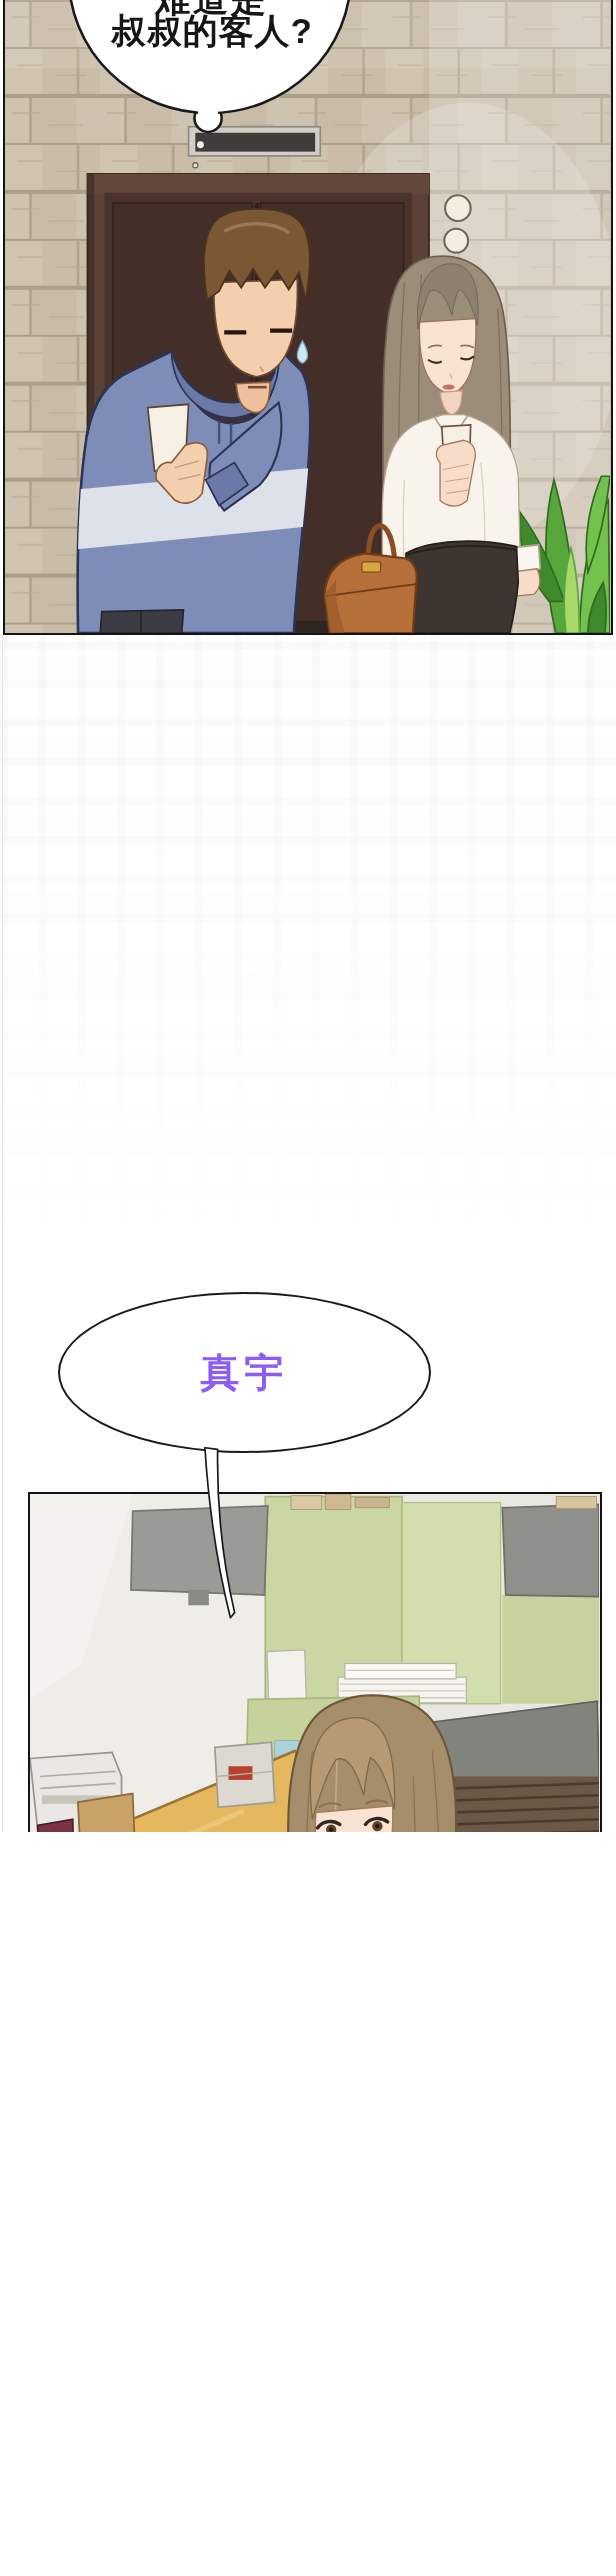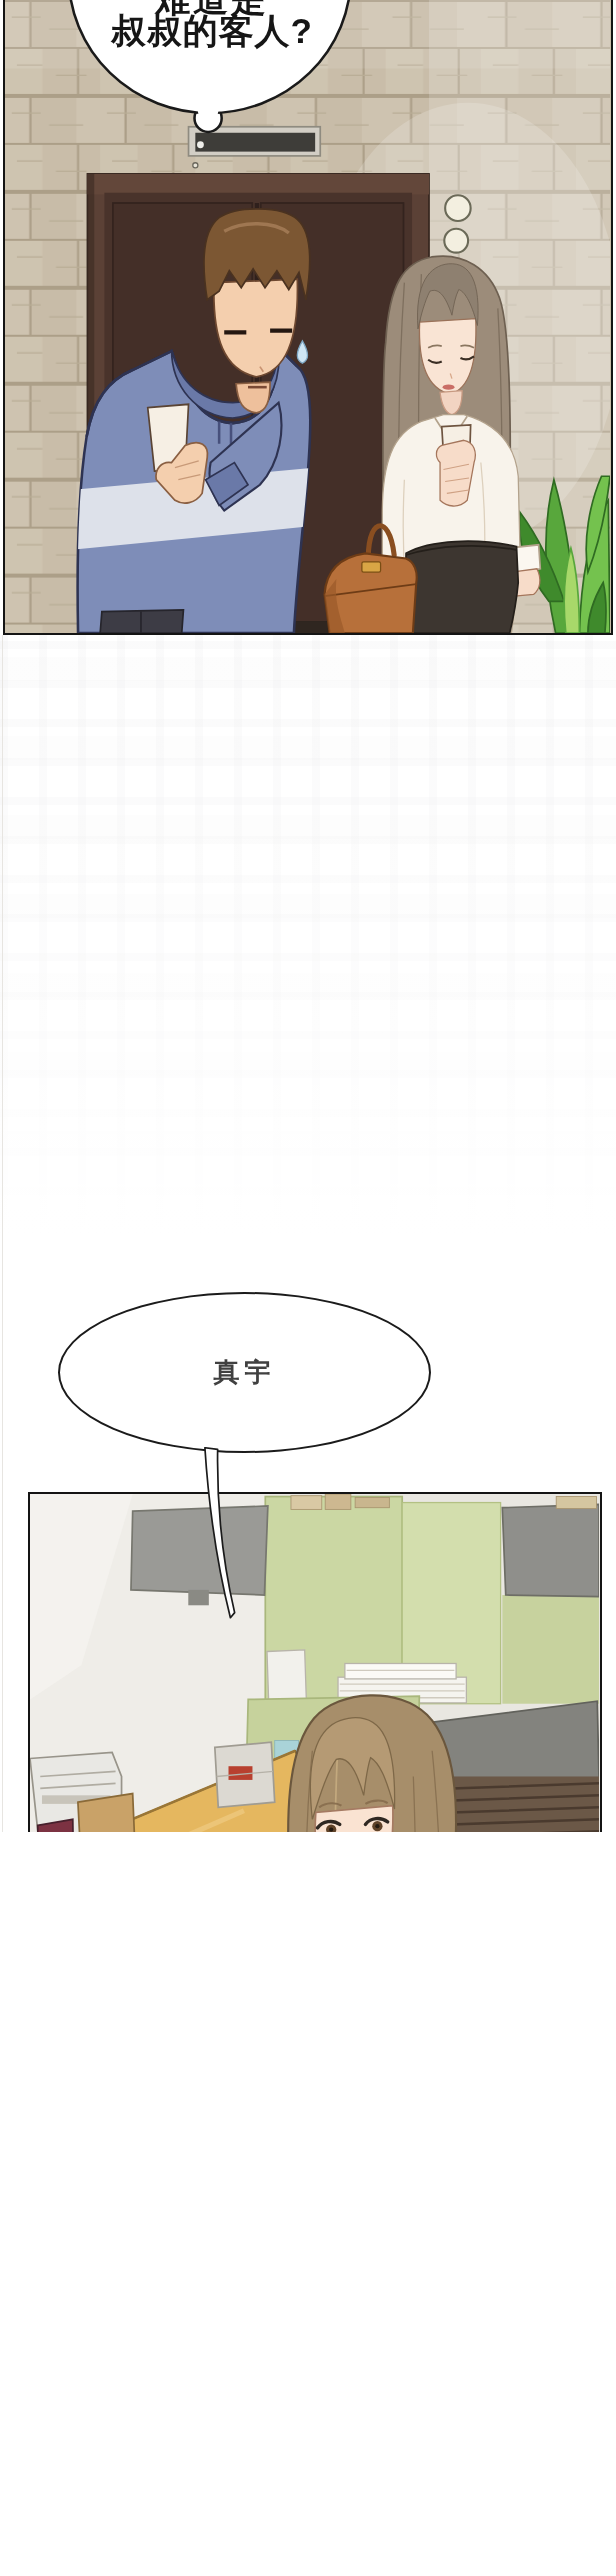--- a/index.html
+++ b/index.html
@@ -24,21 +24,21 @@
       repeating-linear-gradient(0deg, rgba(178,178,184,0.07) 0 24px, transparent 24px 79px);
     opacity:.5;}
   .wmfade{position:absolute;left:0;top:635px;width:617px;height:599px;
     background:linear-gradient(180deg,rgba(255,255,255,.25) 0%,rgba(255,255,255,.55) 55%,#ffffff 100%);}
   .edgeline{position:absolute;left:1.7px;top:635px;width:1.7px;height:1850px;background:#e7e5e1;}
 
   
   .bubble2{position:absolute;left:58px;top:1292px;width:373px;height:161px;background:#ffffff;
            border:2.6px solid #1b1b1b;border-radius:50%;box-sizing:border-box;z-index:5;
            display:flex;align-items:center;justify-content:center;}
-  .bubble2 span{font-size:26px;font-weight:700;letter-spacing:5.1px;color:#404040;}
+  .bubble2 span{font-size:39px;font-weight:700;letter-spacing:5.1px;color:#8b5cf6;}
   .tail2{position:absolute;left:193px;top:1447px;z-index:6;}
 
   
   .panel2{position:absolute;left:28px;top:1492px;width:574px;height:993px;
           border:2.6px solid #141414;box-sizing:border-box;overflow:hidden;background:#e9e7e1;}
   .panel2 svg{position:absolute;left:0;top:0;}
 </style>
 </head>
 <body>
 

